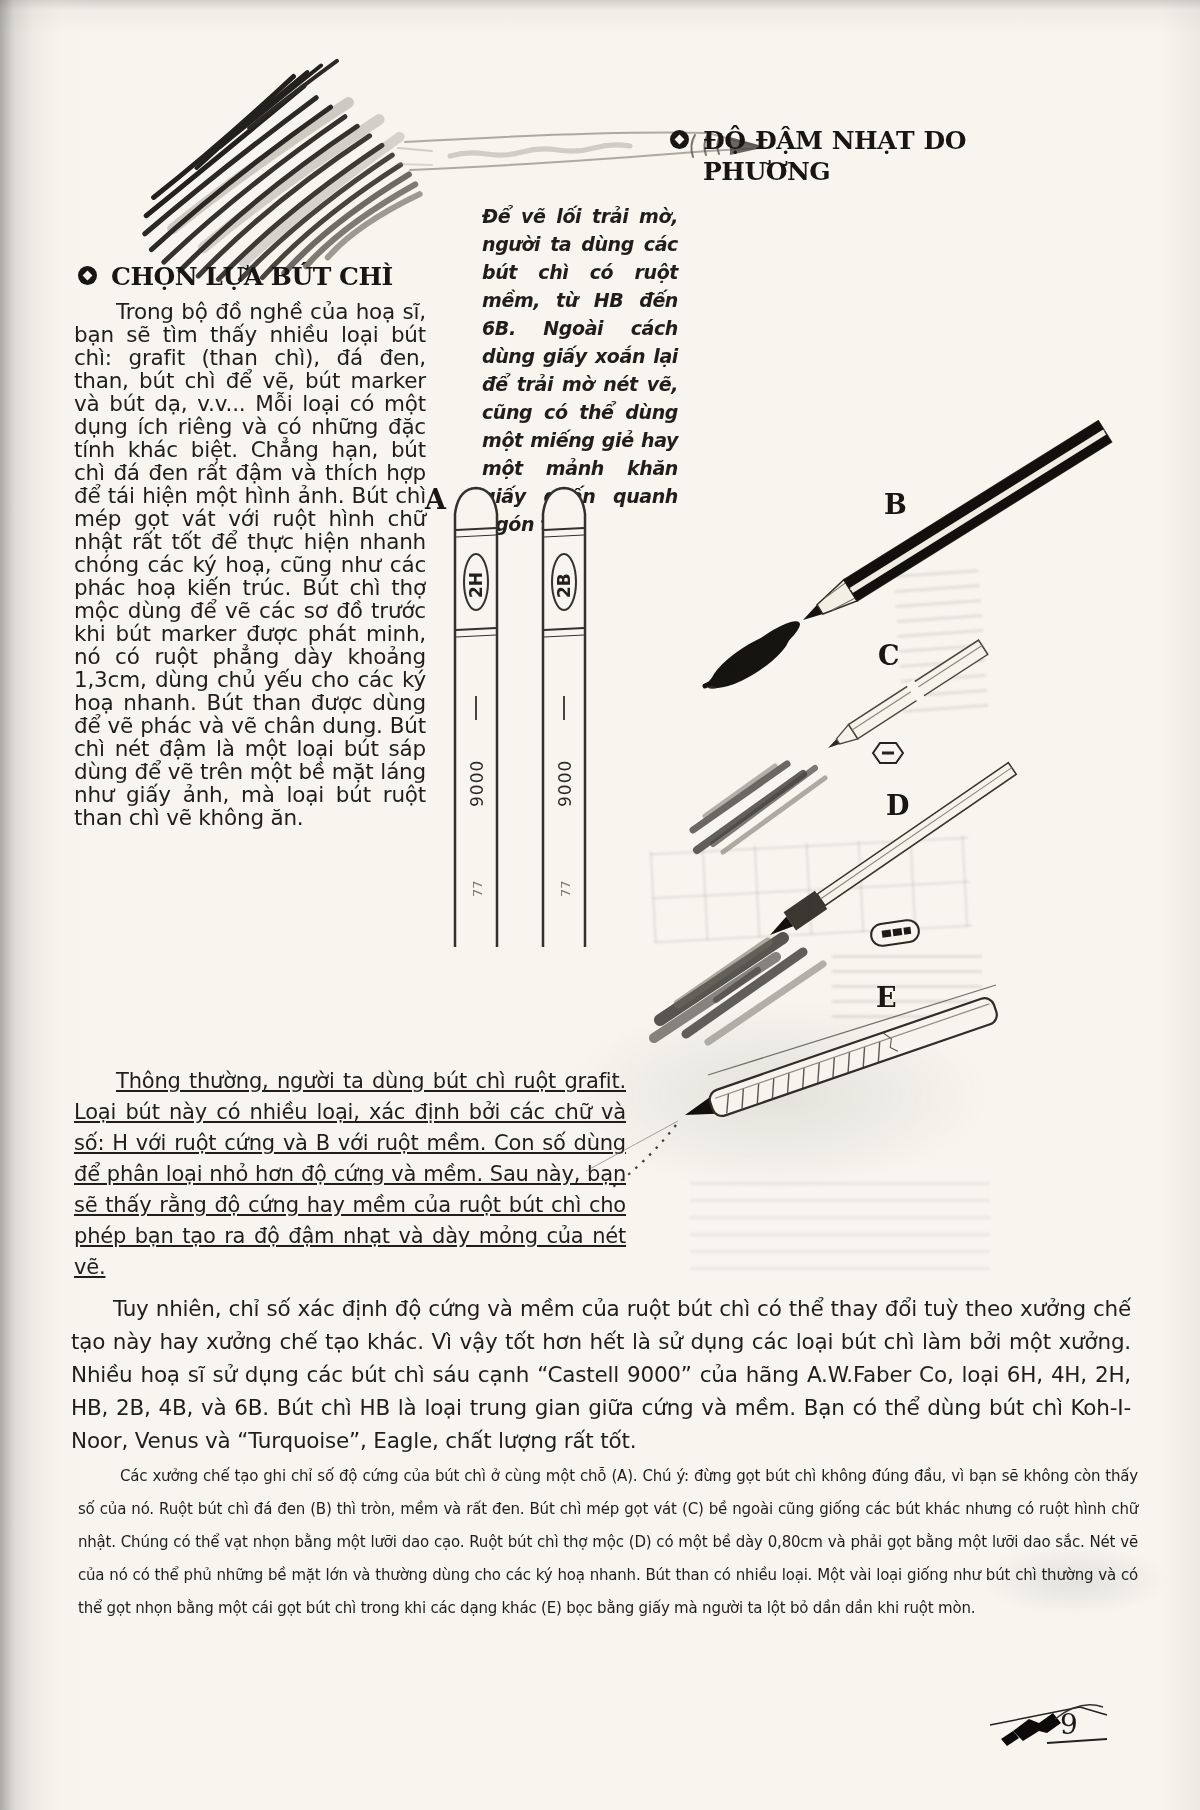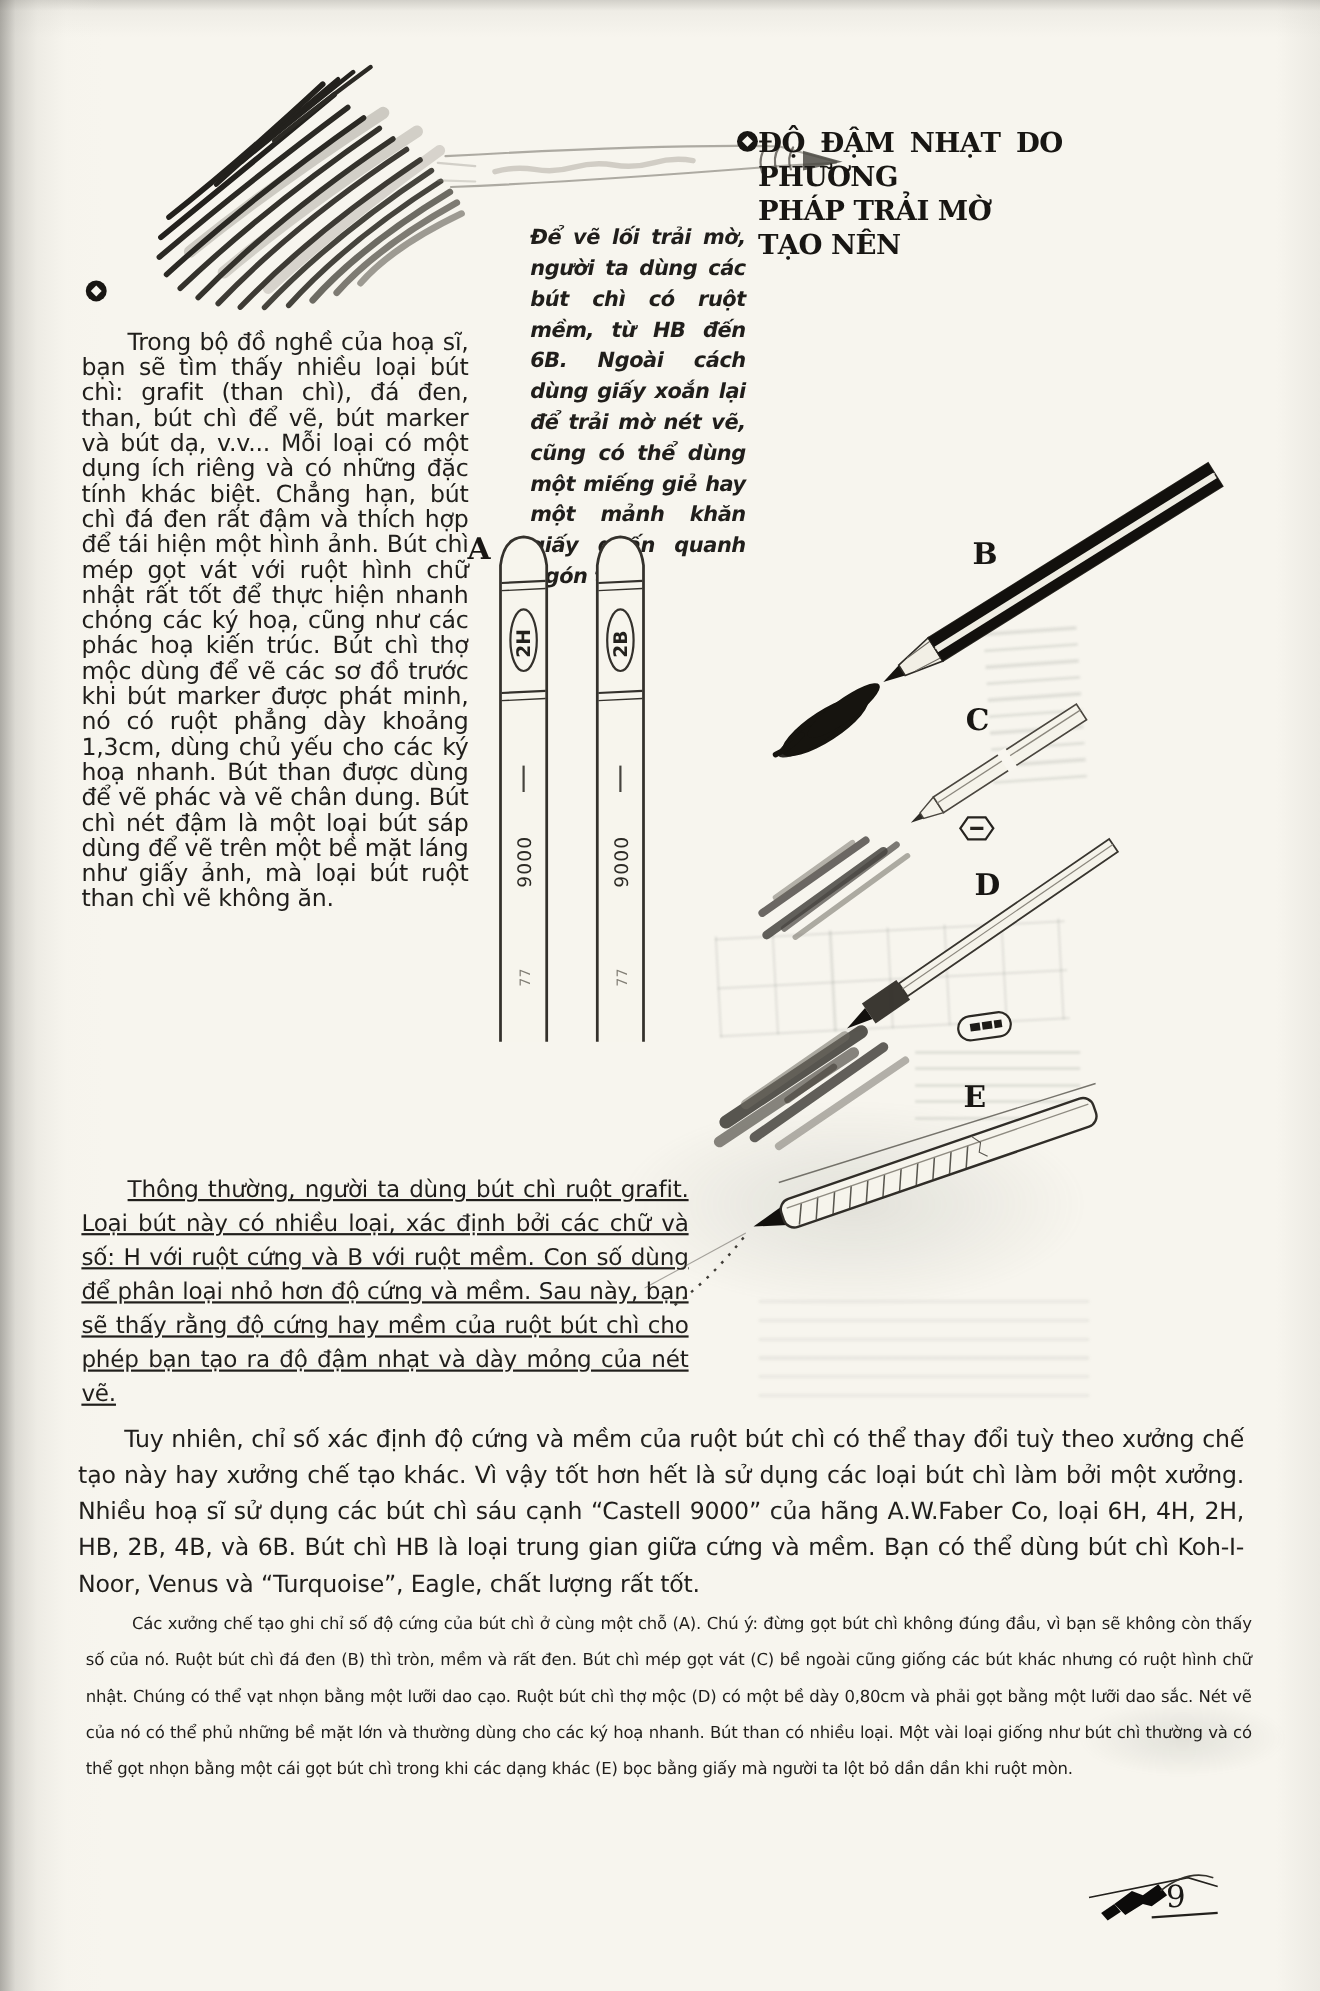--- a/index.html
+++ b/index.html
@@ -26,21 +26,21 @@
   .body-narrow{left:74px;top:300px;width:352px;font-size:21.5px;line-height:23px;}
   .body-medium{left:74px;top:1066px;width:552px;font-size:21px;line-height:31px;text-decoration:underline;}
   .body-right{left:668px;top:186px;width:298px;font-size:21.5px;line-height:30px;}
   .body-wide1{left:71px;top:1292px;width:1060px;font-size:21.5px;line-height:33px;}
   .body-wide2{left:78px;top:1460px;width:1060px;font-size:15px;line-height:33px;}
   .note-block{
     position:absolute;left:482px;top:202px;width:196px;
     font-size:19px;line-height:28px;font-weight:bold;font-style:italic;
     text-align:justify;letter-spacing:-0.4px;margin:0;
   }
-  .heading-row{position:absolute;display:flex;align-items:flex-start;}
+  .heading-row{position:absolute;display:flex;align-items:flex-start;gap:14px;margin-top:11px;}
   .hr-left{left:78px;top:250px;}
   .hr-right{left:670px;top:114px;width:296px;}
   .flower-bullet{
     width:19px;height:19px;border-radius:50%;
     background:#181613;position:relative;flex:0 0 auto;margin-top:5px;
   }
   .flower-bullet::after{
     content:"";position:absolute;inset:6px;background:#f7f5ee;transform:rotate(45deg);
   }
   .heading-text{
@@ -114,31 +114,31 @@
       <path d="M318,14 q-6,10 -2,21" stroke="#57544e" stroke-width="2" opacity="0.8"></path>
       <path d="M331,14 q-6,10 -2,20" stroke="#57544e" stroke-width="2" opacity="0.8"></path>
       <path d="M8,28 l34,3" stroke="#8d8a82" stroke-width="2" opacity="0.35"></path>
       <path d="M8,44 l34,1" stroke="#8d8a82" stroke-width="2" opacity="0.3"></path>
     </g>
     <polygon points="340,17 376,27 340,35" fill="#44423c" opacity="0.8"></polygon>
   </svg>
 
   <div class="heading-row hr-left">
     <span class="flower-bullet"></span>
+    <span class="heading-text">CHỌN LỰA BÚT CHÌ</span>
   </div>
   <p class="para body-narrow">Trong bộ đồ nghề của hoạ sĩ, bạn sẽ tìm thấy nhiều loại bút chì: grafit (than chì), đá đen, than, bút chì để vẽ, bút marker và bút dạ, v.v... Mỗi loại có một dụng ích riêng và có những đặc tính khác biệt. Chẳng hạn, bút chì đá đen rất đậm và thích hợp để tái hiện một hình ảnh. Bút chì mép gọt vát với ruột hình chữ nhật rất tốt để thực hiện nhanh chóng các ký hoạ, cũng như các phác hoạ kiến trúc. Bút chì thợ mộc dùng để vẽ các sơ đồ trước khi bút marker được phát minh, nó có ruột phẳng dày khoảng 1,3cm, dùng chủ yếu cho các ký hoạ nhanh. Bút than được dùng để vẽ phác và vẽ chân dung. Bút chì nét đậm là một loại bút sáp dùng để vẽ trên một bề mặt láng như giấy ảnh, mà loại bút ruột than chì vẽ không ăn.</p>
   <p class="para body-medium">Thông thường, người ta dùng bút chì ruột grafit. Loại bút này có nhiều loại, xác định bởi các chữ và số: H với ruột cứng và B với ruột mềm. Con số dùng để phân loại nhỏ hơn độ cứng và mềm. Sau này, bạn sẽ thấy rằng độ cứng hay mềm của ruột bút chì cho phép bạn tạo ra độ đậm nhạt và dày mỏng của nét vẽ.</p>
 
   <p class="note-block">Để vẽ lối trải mờ, người ta dùng các bút chì có ruột mềm, từ HB đến 6B. Ngoài cách dùng giấy xoắn lại để trải mờ nét vẽ, cũng có thể dùng một miếng giẻ hay một mảnh khăn giấy quấn quanh ngón tay.</p>
 
   <div class="heading-row hr-right">
     <span class="flower-bullet"></span>
     <span class="heading-text" style="flex:1">
       <span class="hl1">ĐỘ ĐẬM NHẠT DO PHƯƠNG</span>
-      <span class="hl2">PHÁP TRẢI MỜ TẠO NÊN</span>
     </span>
   </div>
 
   <span class="fig-label" style="left:425px;top:484px;">A</span>
   <span class="fig-label" style="left:884px;top:489px;">B</span>
   <span class="fig-label" style="left:878px;top:640px;">C</span>
   <span class="fig-label" style="left:886px;top:790px;">D</span>
   <span class="fig-label" style="left:876px;top:982px;">E</span>
 
   <svg class="fig" style="left:440px;top:482px;" width="210" height="485" viewBox="0 0 210 485">

